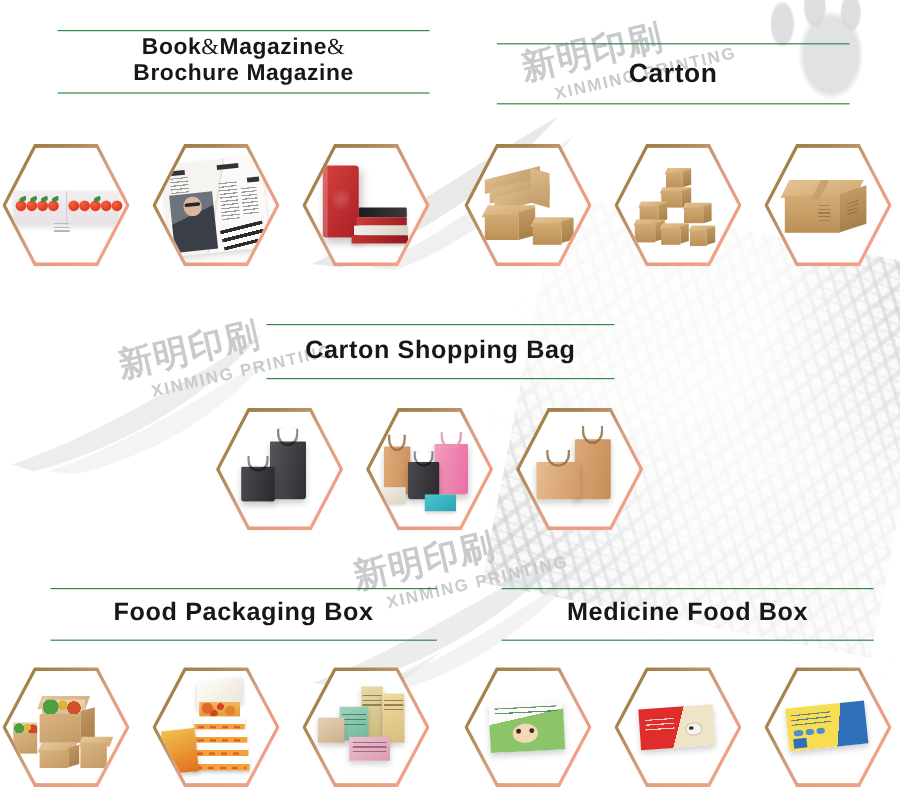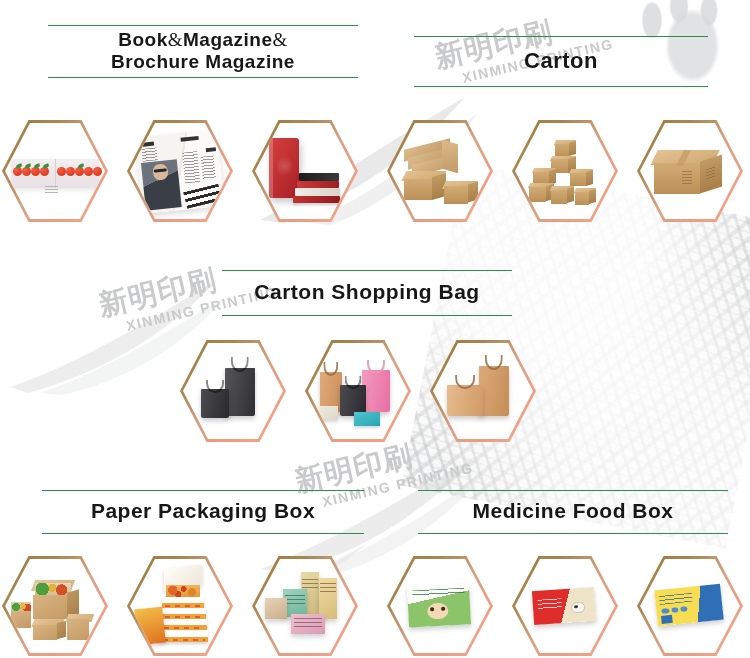--- a/index.html
+++ b/index.html
@@ -371,21 +371,21 @@
         </div>
         <div class="bag kraftbag" style="left:14%;top:44%;width:36%;height:32%;background:linear-gradient(100deg,#e7bc8f,#d09a66);">
           <div class="handle" style="top:-10px;width:44%;height:12px;"></div>
         </div>
       </div>
     </div>
   </div>
 
   <div class="title-band" style="left:42px;top:490px;width:322px;">
     <div class="rule"></div>
-    <div class="ttl" style="font-size:21px;padding:8px 4px 9px;">Paper Packaging Box</div>
+    <div class="ttl" style="font-size:21px;padding:8px 4px 9px;">Food Packaging Box</div>
     <div class="rule"></div>
   </div>
 
   <div class="hex" style="left:2px;top:556px;width:106px;height:100px;">
     <div class="inner">
       <div class="photo">
         <div class="b kraft-l" style="left:28%;top:22%;width:40%;height:12%;transform:skewX(-20deg);"></div>
         <div class="b" style="left:30%;top:26%;width:36%;height:12%;background:
              radial-gradient(circle at 20% 50%,#4f9f3f 0 22%,transparent 23%),
              radial-gradient(circle at 48% 40%,#e0b23a 0 20%,transparent 21%),

